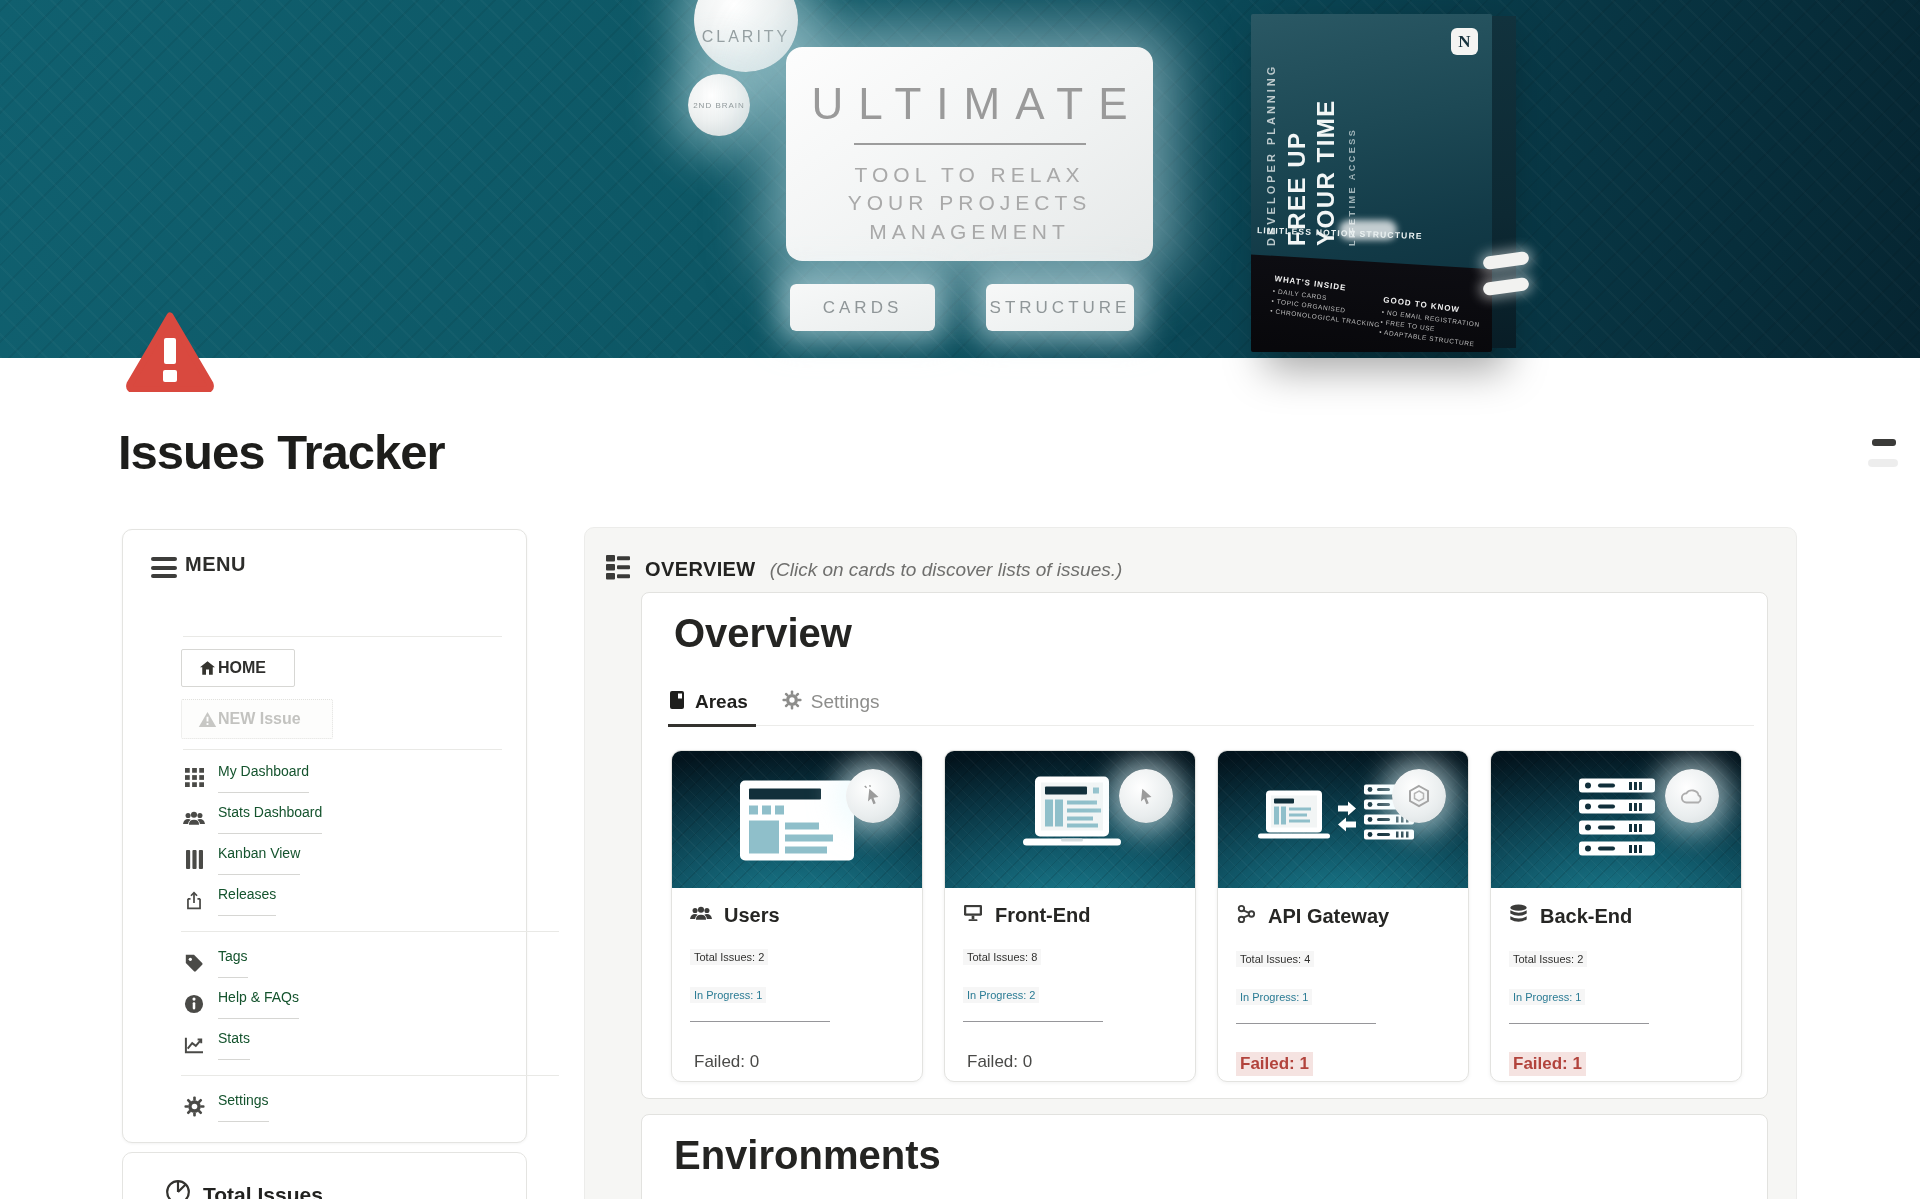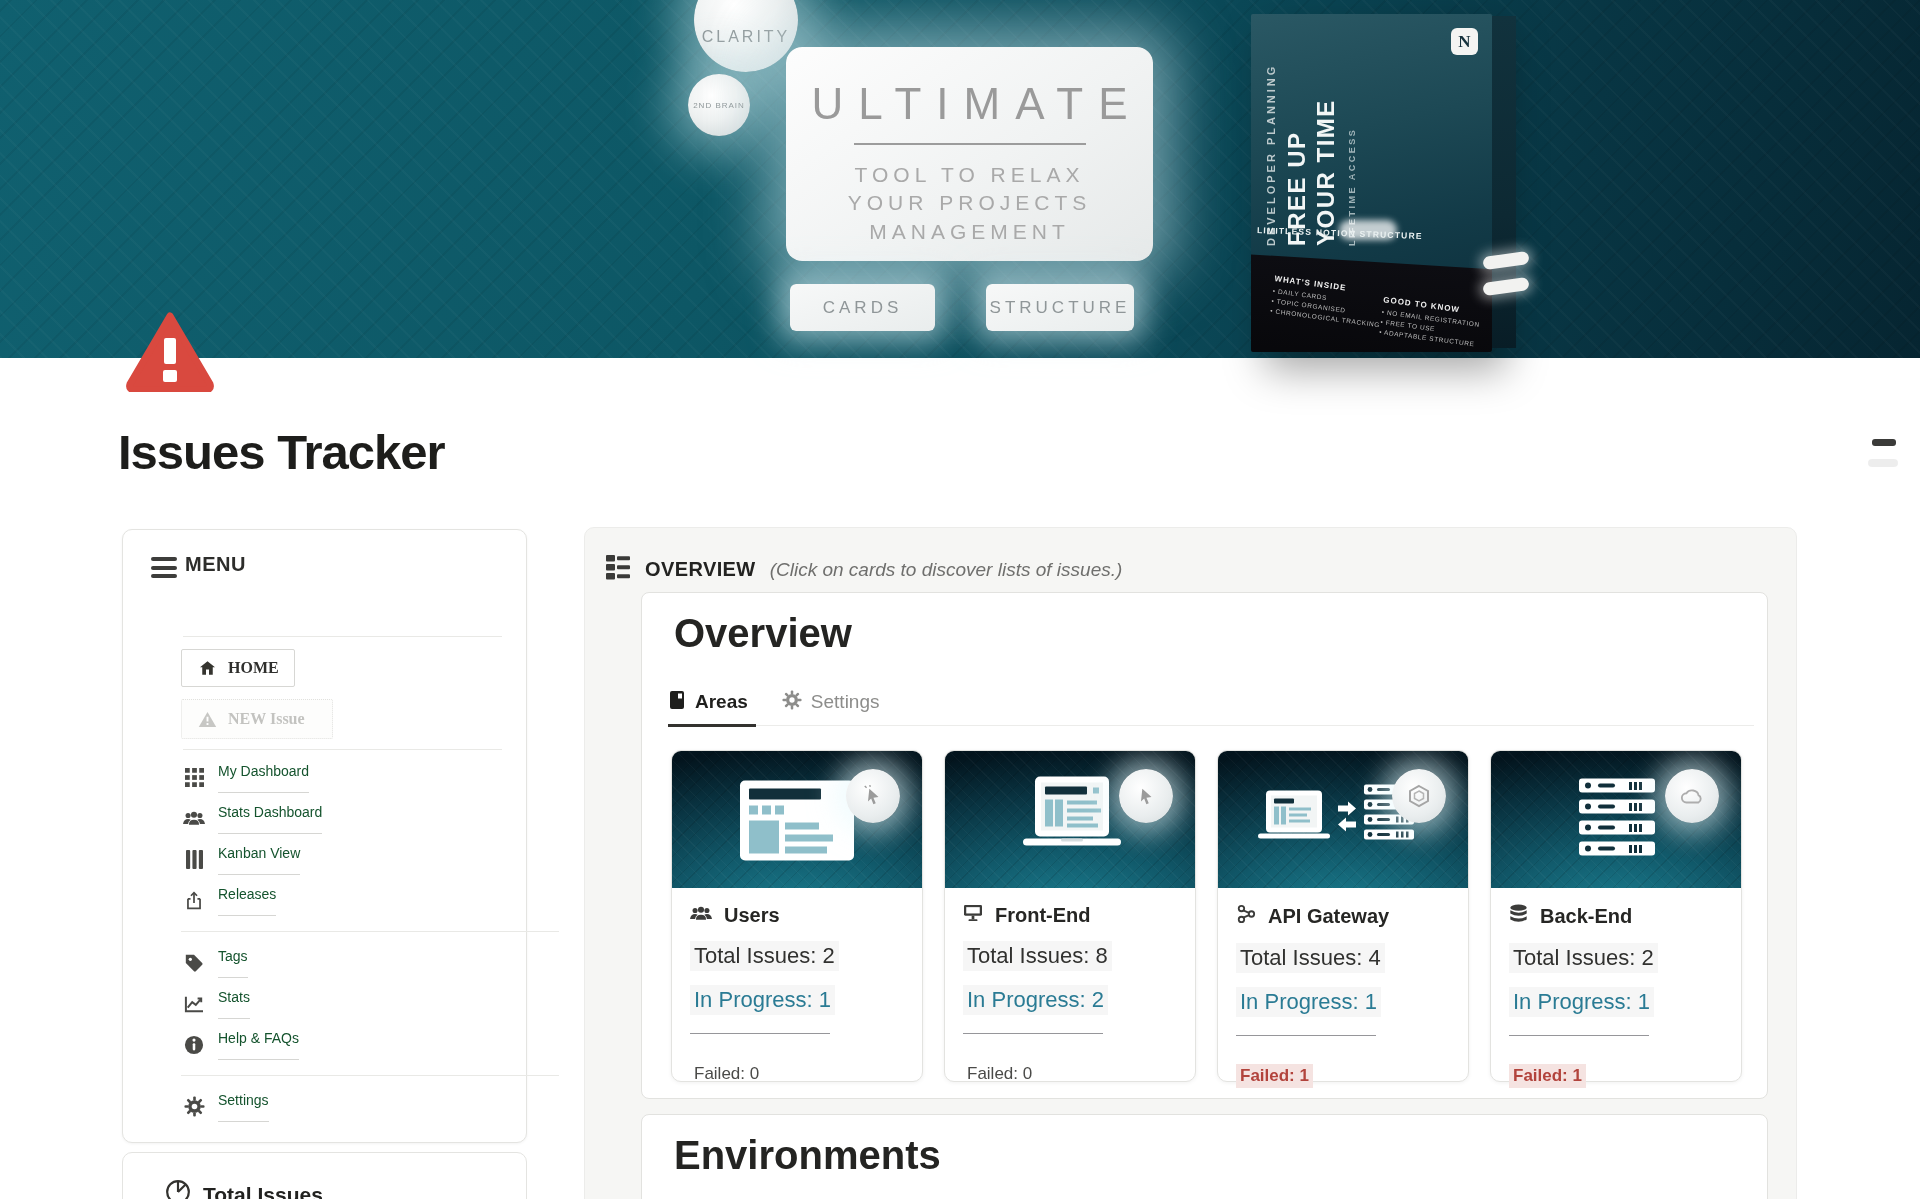--- a/index.html
+++ b/index.html
@@ -68,22 +68,22 @@
   .collapse-shadow{left:1868px;top:459px;width:30px;height:8px;border-radius:4px;background:rgba(0,0,0,.07);}
 
   
   .side-card{left:122px;top:529px;width:405px;height:614px;background:#fff;border:1px solid #e4e4e1;
     border-radius:10px;box-shadow:0 1px 3px rgba(0,0,0,.05);box-sizing:border-box;}
   .hamburger{left:28px;top:27px;width:26px;height:21px;display:flex;flex-direction:column;justify-content:space-between;cursor:pointer;}
   .hamburger span{display:block;height:4px;border-radius:2px;background:#3d3d3b;}
   .menu-title{left:62px;top:23px;font-size:20px;font-weight:800;letter-spacing:.5px;color:#2d2d2b;}
   .side-div{position:absolute;left:60px;right:24px;height:1px;background:#e9e9e6;}
   .sdiv1{top:106px;} .sdiv2{top:219px;}
-  .side-btn{position:absolute;left:58px;display:flex;align-items:center;gap:10px;border-radius:2px;
-    background:#fff;box-sizing:border-box;cursor:pointer;font-family:Liberation Serif, serif;}
+  .side-btn{position:absolute;left:58px;display:flex;align-items:center;border-radius:2px;
+    background:#fff;box-sizing:border-box;cursor:pointer;}
   .btn-home{top:119px;width:114px;height:38px;border:1.5px solid #d7d7d4;padding:0 14px;
     font-size:16px;font-weight:700;color:#2f2f2d;}
   .btn-new{top:169px;width:152px;height:40px;border:1.5px dotted #e1e1de;padding:0 14px;
     font-size:16px;font-weight:700;color:#c3c3c0;background:#fdfdfc;}
   .side-list{position:absolute;left:60px;top:227px;width:320px;}
   .side-row{height:41px;display:flex;align-items:center;gap:13px;cursor:pointer;}
   .side-row .lbl{font-size:14px;color:#14532d;border-bottom:1.5px solid #d6d6d3;padding-bottom:13px;}
   .list-div{height:1px;background:#e9e9e6;margin:10px 0;width:118%;margin-left:-2px;}
   .sicon{width:22px;height:22px;flex:0 0 22px;display:flex;align-items:center;justify-content:center;}
 
@@ -116,21 +116,21 @@
     background:
       repeating-linear-gradient(45deg, rgba(255,255,255,.03) 0 1px, transparent 1px 9px),
       repeating-linear-gradient(-45deg, rgba(0,0,0,.10) 0 1px, transparent 1px 9px),
       radial-gradient(130% 120% at 50% 118%, var(--card-image-light,#1b8092) 0%, #11596a 38%, #093341 72%, #03141d 100%);}
   .acard-img svg{position:absolute;left:50%;top:50%;transform:translate(-50%,-50%);}
   .badge{position:absolute;right:22px;top:18px;width:54px;height:54px;border-radius:50%;
     background:radial-gradient(circle at 40% 35%,#ffffff,#e9edee 60%,#d4dbdc);
     box-shadow:0 0 26px 12px rgba(230,250,253,.55);display:flex;align-items:center;justify-content:center;}
   .acard-body{padding:14px 18px 0 18px;}
   .acard-name{display:flex;align-items:center;gap:12px;font-size:20px;font-weight:700;color:#262624;margin-top:2px;}
-  .stat{display:inline-block;font-size:22px;color:#31312f;background:rgba(0,0,0,.035);padding:2px 4px;margin-top:14px;}
+  .stat{display:inline-block;font-size:11px;color:#31312f;background:rgba(0,0,0,.035);padding:2px 4px;margin-top:22px;}
   .stat-progress{color:var(--accent-teal,#2a7b94);font-weight:400;}
   .acard-rule{width:140px;height:0;border-top:1.7px solid #96969a;margin-top:18px;}
   .stat-failed{display:inline-block;font-size:17px;color:#4a4a48;padding:2px 4px;margin-top:28px;}
   .stat-failed.alert{color:var(--alert-red,#b2433c);font-weight:700;background:var(--alert-red-bg,#f5e3e1);}
 
   .env-card{position:absolute;left:56px;top:586px;width:1127px;height:160px;background:#fff;
     border:1px solid #e2e2df;border-radius:8px;box-sizing:border-box;}
   .env-title{position:absolute;left:32px;top:18px;font-size:40px;font-weight:700;color:#242422;}
 </style>
 </head>
@@ -298,39 +298,39 @@
         <span class="sicon">
           <svg width="20" height="20" viewBox="0 0 22 22">
               <path d="M2 2 H11 L20 11 Q21 12 20 13 L13 20 Q12 21 11 20 L2 11 Z" fill="#4a4a47"></path>
               <circle cx="7" cy="7" r="1.8" fill="#fff"></circle>
             </svg>
         </span>
         <span class="lbl">Tags</span>
       </div>
       <div class="side-row">
         <span class="sicon">
+          <svg width="20" height="20" viewBox="0 0 22 22">
+              <circle cx="11" cy="11" r="10" fill="#4a4a47"></circle>
+              <rect x="9.6" y="9" width="2.8" height="8" rx="1.2" fill="#fff"></rect>
+              <circle cx="11" cy="5.6" r="1.7" fill="#fff"></circle>
+            </svg>
+        </span>
+        <span class="lbl">Help &amp; FAQs</span>
+      </div>
+      <div class="side-row">
+        <span class="sicon">
           <svg width="20" height="18" viewBox="0 0 22 20">
               <g fill="none" stroke="#4a4a47" stroke-width="2.2">
             <path d="M2 2 V18 H21"></path>
                 <path d="M4 14 L9 8 L13 11 L19 4"></path>
                 <path d="M15 4 H19 V8"></path>
           </g>
             </svg>
         </span>
         <span class="lbl">Stats</span>
-      </div>
-      <div class="side-row">
-        <span class="sicon">
-          <svg width="20" height="20" viewBox="0 0 22 22">
-              <circle cx="11" cy="11" r="10" fill="#4a4a47"></circle>
-              <rect x="9.6" y="9" width="2.8" height="8" rx="1.2" fill="#fff"></rect>
-              <circle cx="11" cy="5.6" r="1.7" fill="#fff"></circle>
-            </svg>
-        </span>
-        <span class="lbl">Help &amp; FAQs</span>
       </div>
 
       <div class="list-div"></div>
 
       <div class="side-row">
         <span class="sicon">
           <svg width="21" height="21" viewBox="0 0 24 24">
               <g fill="#4a4a47">
             <g>
                   <rect x="10.5" y="0.5" width="3" height="5" rx="1.2"></rect>

